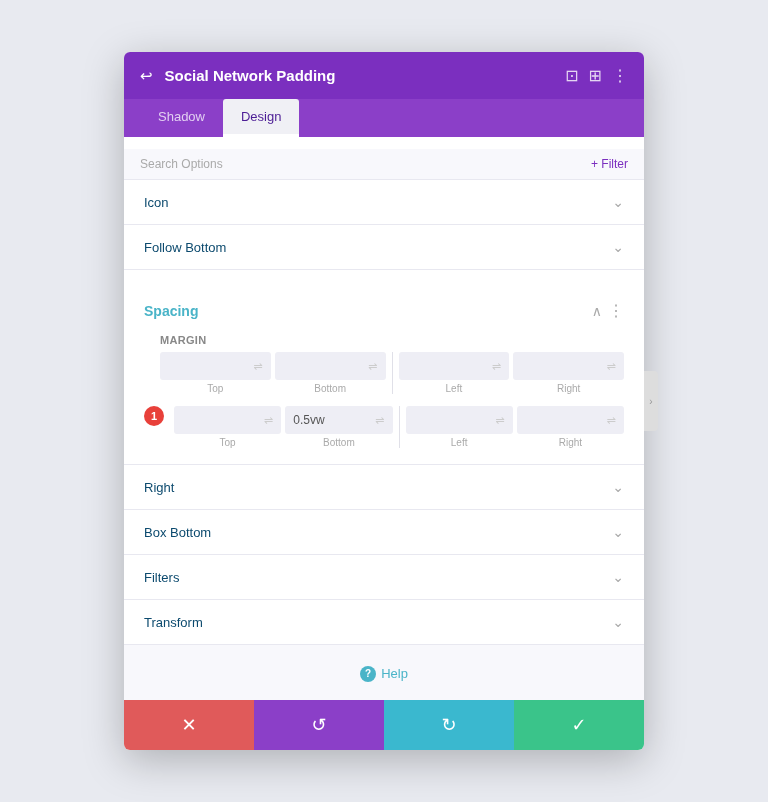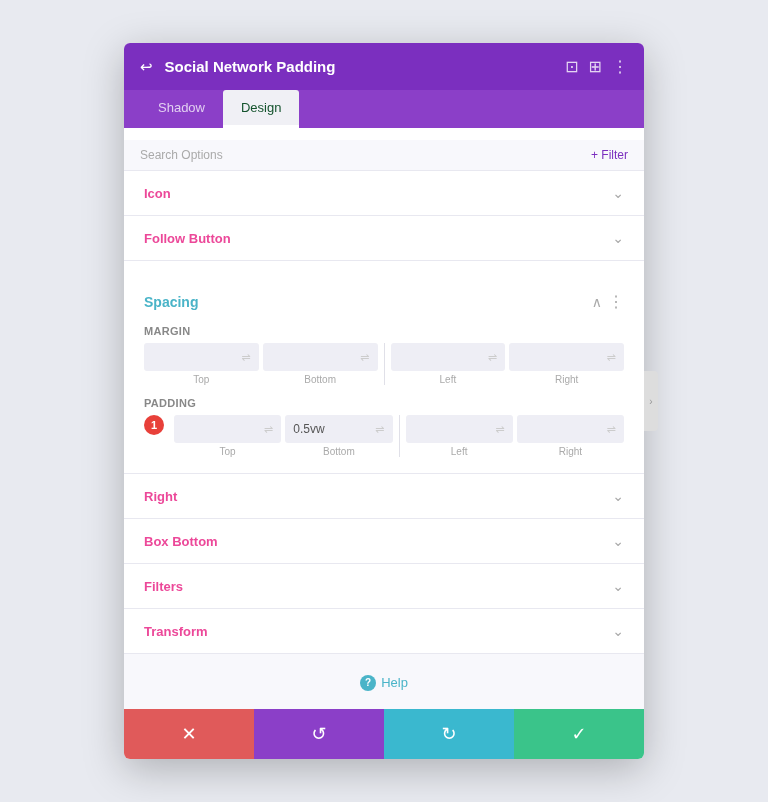--- a/index.html
+++ b/index.html
@@ -65,21 +65,21 @@
       border-bottom: 3px solid transparent;
     }
     .tab.active {
       color: #fff;
       background: #fff;
       color: #333;
       border-radius: 3px 3px 0 0;
       border-bottom: 3px solid #fff;
     }
     .tab.active {
-      color: #14532d;
+      color: #4c1d95;
       background: #f0f0f5;
     }
 
     
     .search-bar {
       background: #f8f8fc;
       padding: 8px 16px;
       display: flex;
       align-items: center;
       justify-content: space-between;
@@ -103,22 +103,21 @@
       display: flex;
       align-items: center;
       justify-content: space-between;
       padding: 14px 20px;
       border-bottom: 1px solid #e8e8f0;
       cursor: pointer;
       background: #fff;
     }
     .section-label {
       font-size: 13px;
-      color: #ec4899;
-      font-weight: bold;
+      color: #0c4a6e;
     }
     .chevron {
       color: #aaa;
       font-size: 14px;
     }
 
     
     .spacing-section {
       background: #fff;
       border-bottom: 1px solid #e8e8f0;
@@ -329,34 +328,34 @@
     <div class="search-bar">
       <span class="search-text">Search Options</span>
       <button class="filter-btn">+ Filter</button>
     </div>
 
     <div class="section-row">
       <span class="section-label">Icon</span>
       <span class="chevron">⌄</span>
     </div>
     <div class="section-row">
-      <span class="section-label">Follow Button</span>
+      <span class="section-label">Follow Bottom</span>
       <span class="chevron">⌄</span>
     </div>
 
     <div class="spacing-section">
       <div class="spacing-header">
         <span class="spacing-title">Spacing</span>
         <div class="spacing-controls">
           <span class="spacing-chevron">∧</span>
           <span class="spacing-dots">⋮</span>
         </div>
       </div>
 
-      <div style="margin-bottom:12px;">
+      <div style="margin-bottom:12px;margin-left:16px;">
         <div class="field-group-label">Margin</div>
         <div style="display:flex; gap:0; align-items:flex-start;">
           <div style="flex:1;">
             <div style="display:grid; grid-template-columns:1fr 1fr; gap:4px;">
               <div class="field-col">
                 <div class="field-input-wrap">
                   <input class="field-input" type="text" value="" style="">
                   <span class="field-link-icon">⇌</span>
                 </div>
                 <div class="field-col-label">Top</div>
@@ -386,21 +385,20 @@
                   <span class="field-link-icon">⇌</span>
                 </div>
                 <div class="field-col-label">Right</div>
               </div>
             </div>
           </div>
         </div>
       </div>
 
       <div>
-        <div class="field-group-label">Padding</div>
         <div class="padding-row-wrap">
           <div class="badge-number">1</div>
           <div style="flex:1; display:flex; gap:0; align-items:flex-start;">
             <div style="flex:1;">
               <div style="display:grid; grid-template-columns:1fr 1fr; gap:4px;">
                 <div class="field-col">
                   <div class="field-input-wrap">
                     <input class="field-input" type="text" value="" style="">
                     <span class="field-link-icon">⇌</span>
                   </div>

